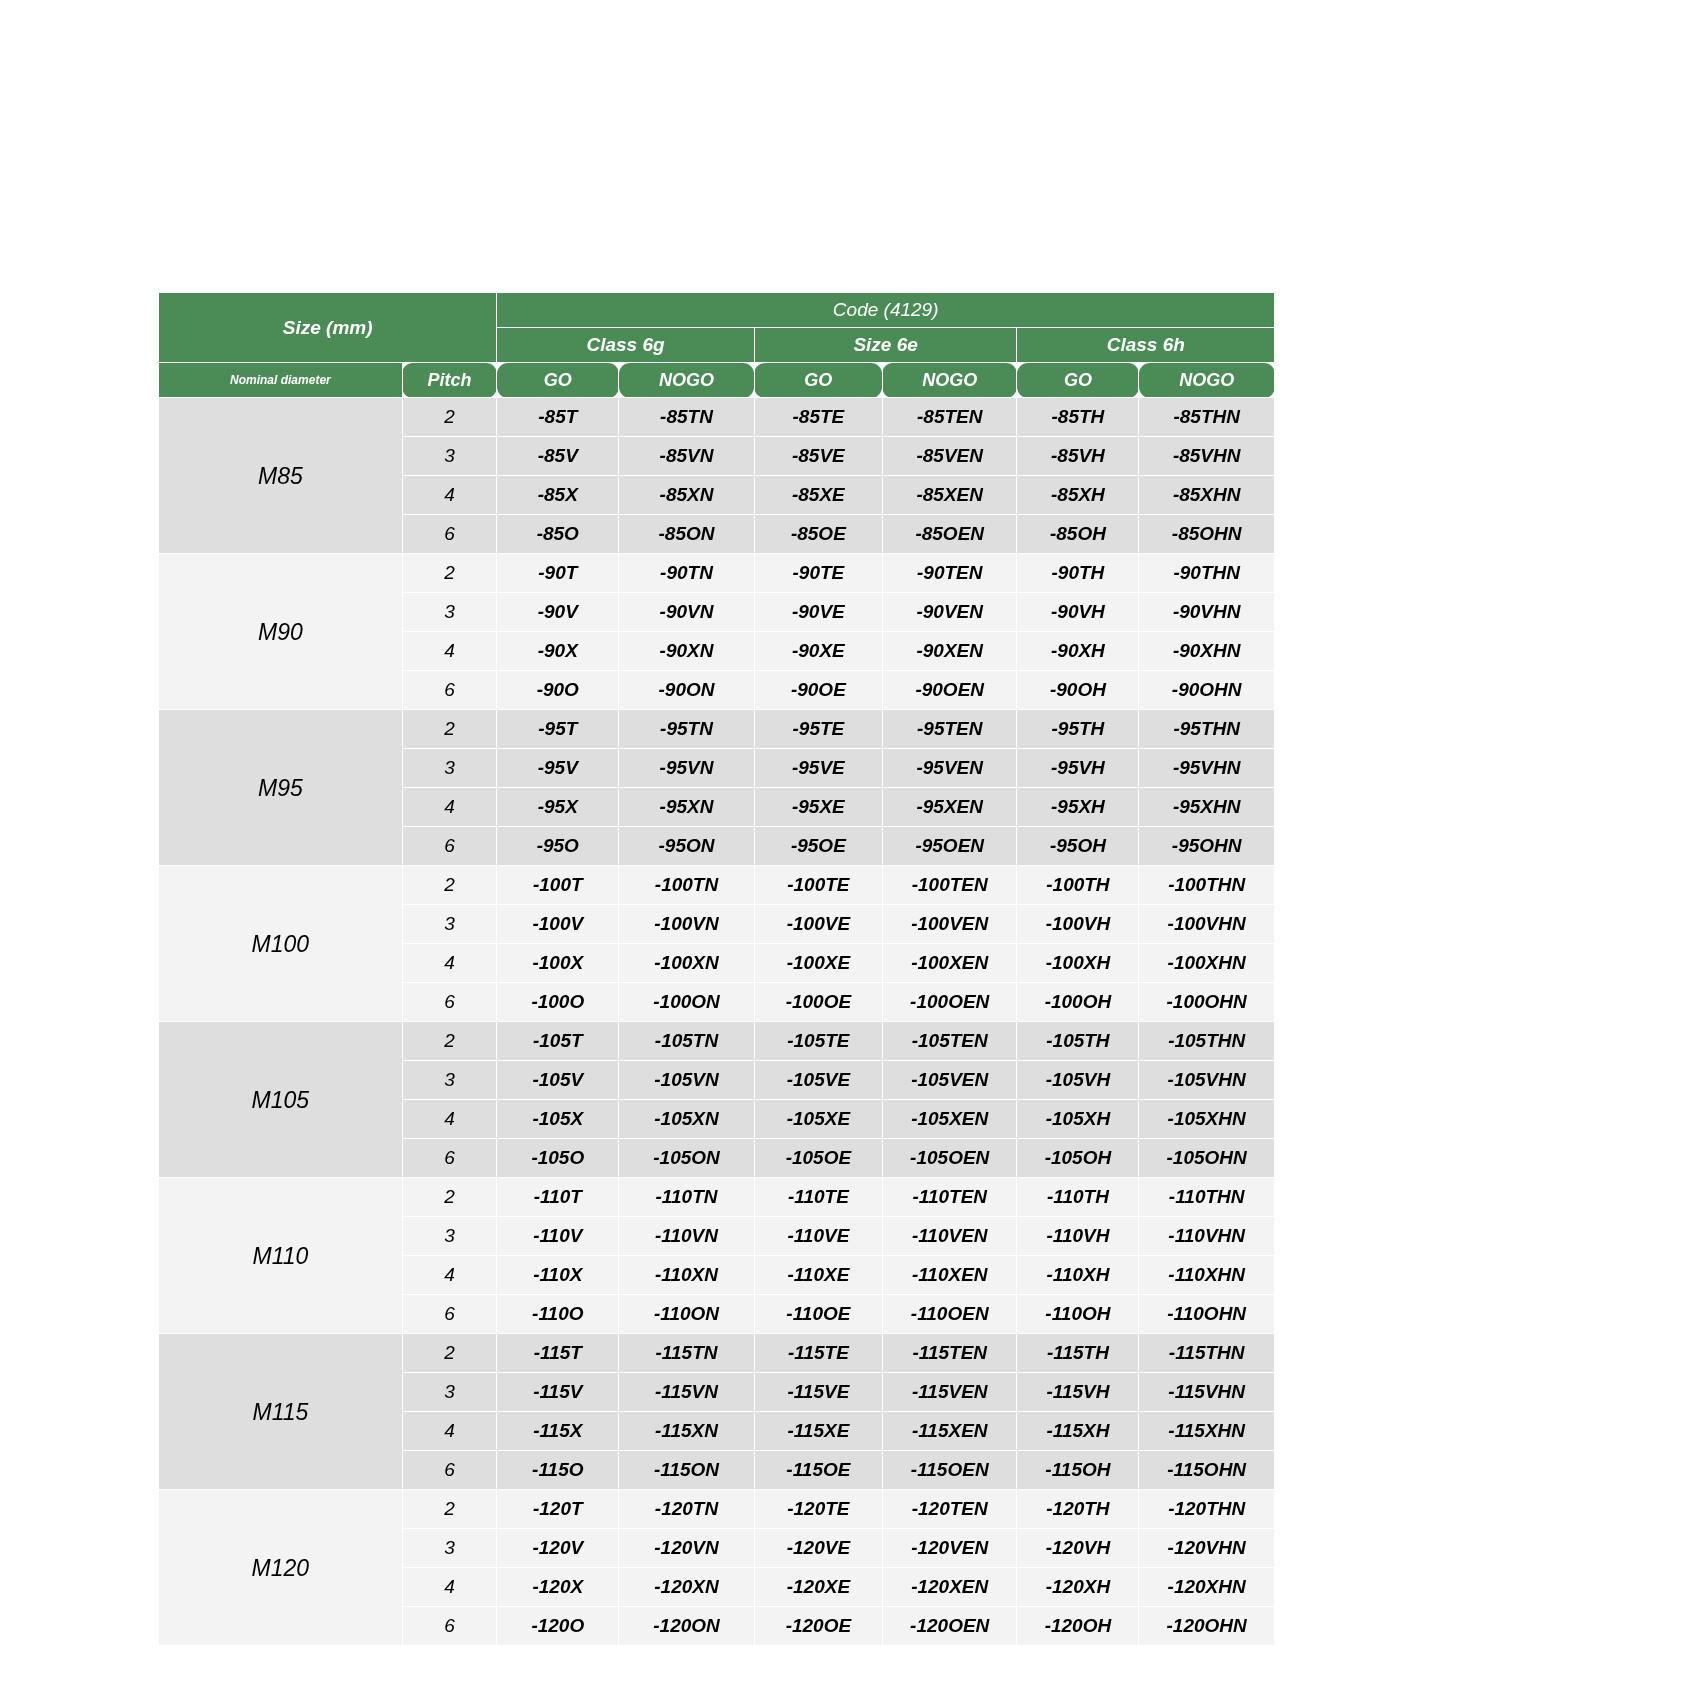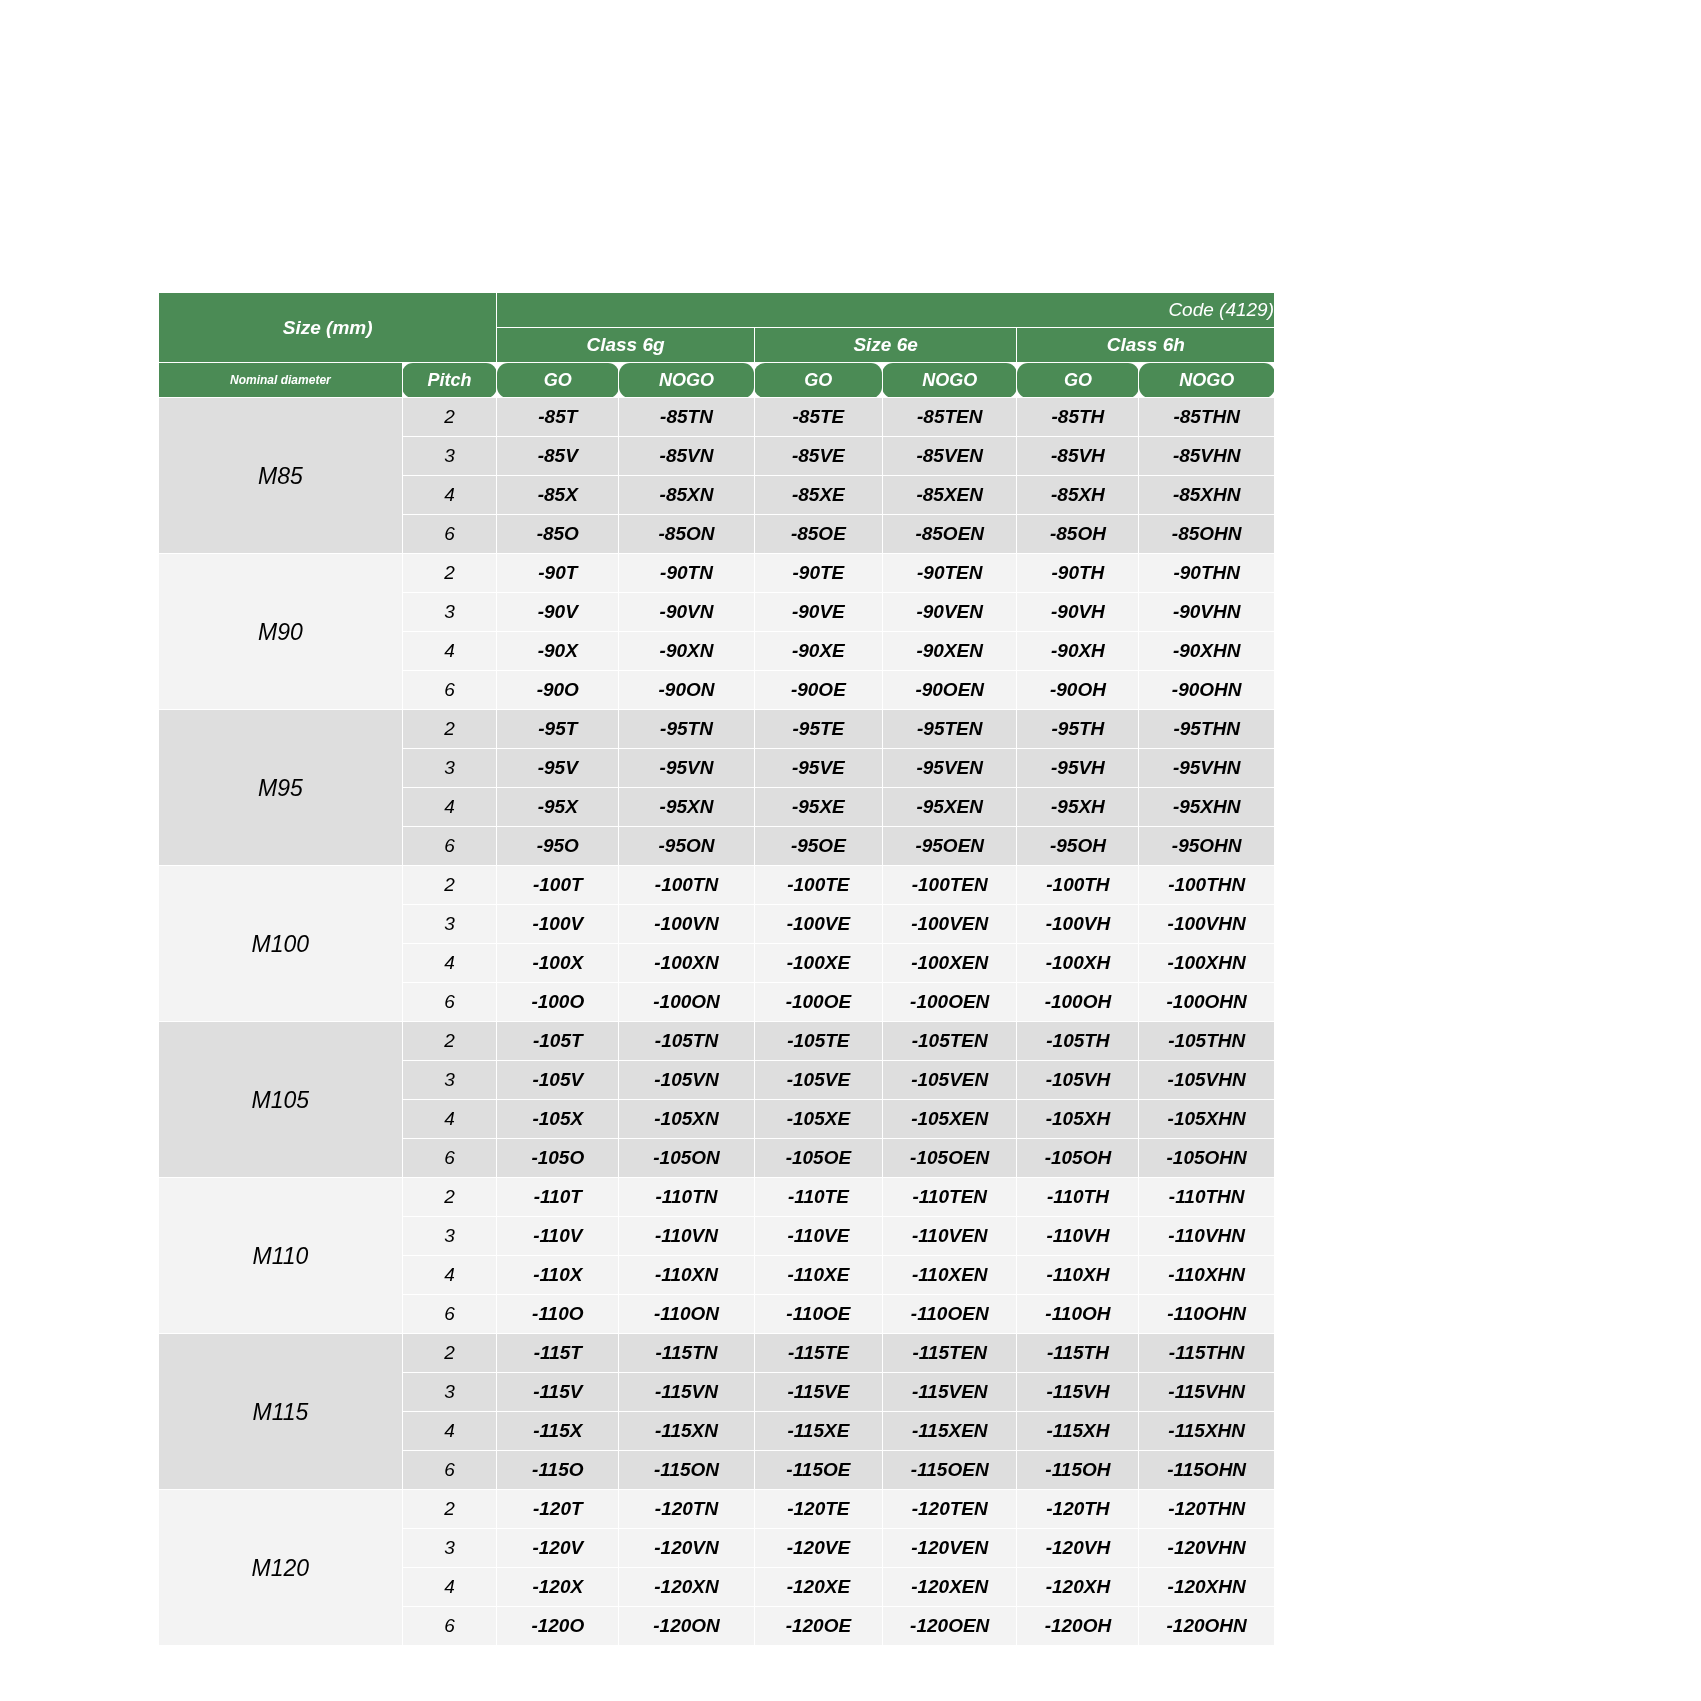--- a/index.html
+++ b/index.html
@@ -39,21 +39,20 @@
     font-size: 19px;
     height: 34px;
     border: 1px solid #ffffff;
   }
   .hdr-size {
     font-size: 19px;
   }
   .hdr-code {
     font-size: 19px;
     font-weight: normal;
-    text-align: right;
   }
   .hdr-class {
     font-size: 19px;
     text-align: center;
   }
   .hdr-sub {
     font-size: 18px;
     border-radius: 11px;
   }
   .hdr-nom {

